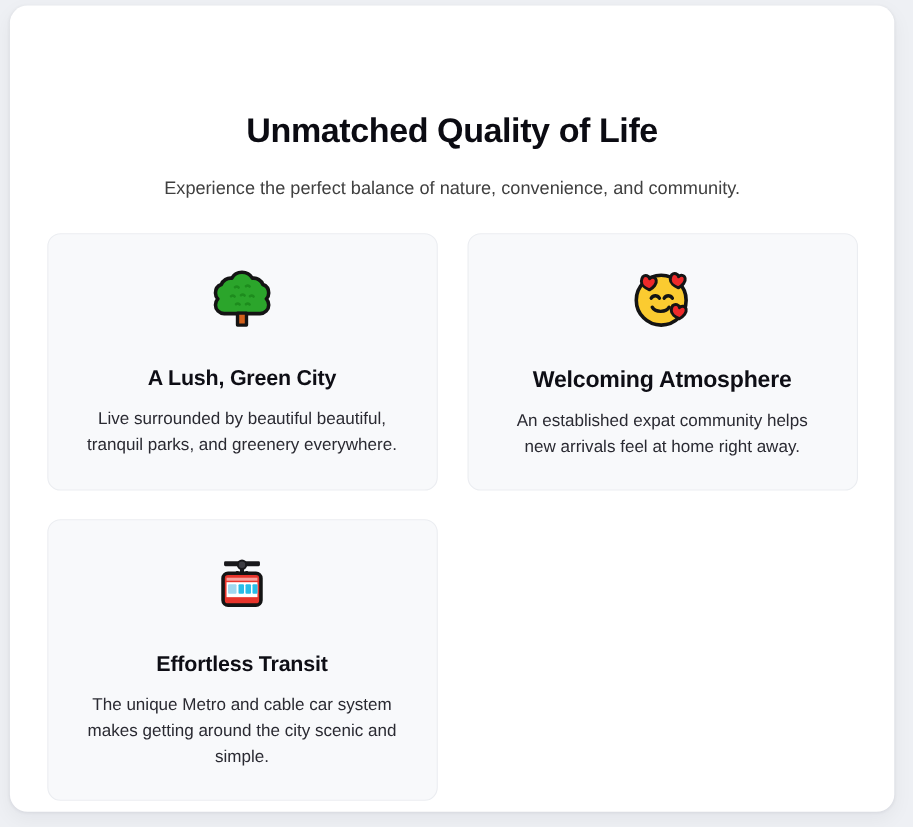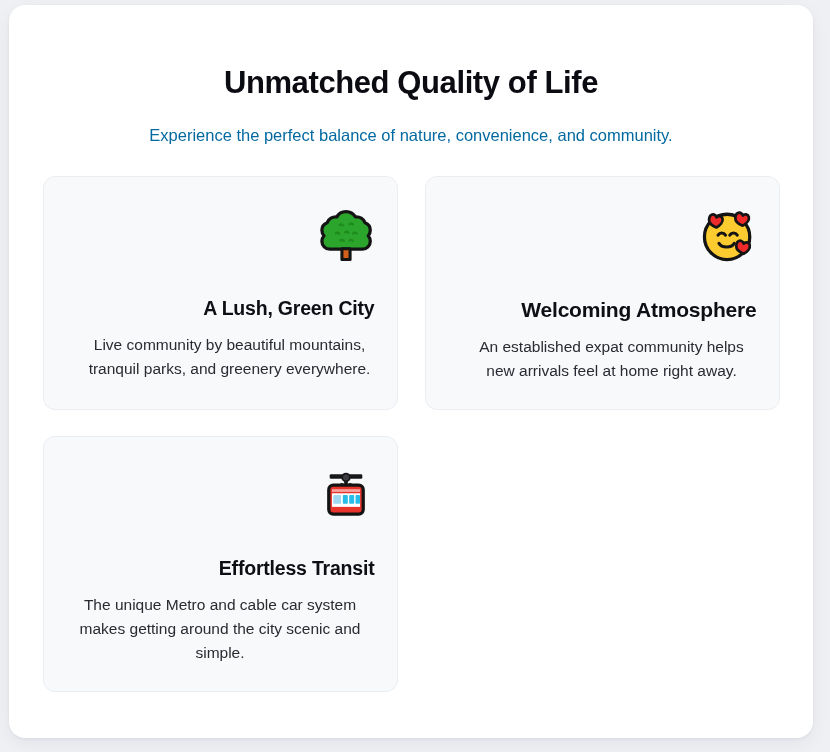--- a/index.html
+++ b/index.html
@@ -26,56 +26,57 @@
     background: #ffffff;
     border-radius: 16px;
     box-shadow: 0 1px 3px rgba(16, 24, 40, 0.06),
                 0 6px 18px rgba(16, 24, 40, 0.05);
     overflow: hidden;
   }
 
   .section-header {
     padding-top: 60px;
     text-align: center;
+    margin-top: 36px;
   }
 
   .section-title {
     font-size: 31px;
     font-weight: 700;
     letter-spacing: -0.4px;
     color: #0b0b12;
     line-height: 1.18;
   }
 
   .section-subtitle {
     margin-top: 22px;
     font-size: 16.5px;
     font-weight: 400;
-    color: #0369a1;
+    color: #404040;
     line-height: 1.4;
   }
 
   .card-grid {
     margin: 29px auto 0 auto;
     width: 737px;
     display: flex;
     flex-wrap: wrap;
     gap: 26px 27px;
   }
 
   .feature-card {
     width: 355px;
     background: #f8f9fb;
     border: 1px solid #ebedf1;
     border-radius: 12px;
     padding: 30px 22px 26px 22px;
     text-align: center;
     display: flex;
     flex-direction: column;
-    align-items: flex-end;
+    align-items: center;
   }
 
   .card-icon {
     width: 58px;
     height: 58px;
     display: block;
     margin-bottom: 32px;
   }
 
   .card-icon svg { display: block; width: 100%; height: 100%; }
@@ -114,21 +115,21 @@
 
     <div class="feature-card card-green">
       <span class="card-icon">
         <svg viewBox="0 0 64 64" xmlns="http://www.w3.org/2000/svg">
           <path d="M32 5c-4.6 0-8.3 2.4-10.2 5.9-4.6-.5-9 2.2-10.6 6.4-3.4 1.3-5.8 4.6-5.8 8.4 0 2.3.9 4.4 2.3 6-1.4 1.6-2.3 3.7-2.3 6 0 4.9 3.9 8.8 8.7 8.8h36c4.8 0 8.7-3.9 8.7-8.8 0-2.3-.9-4.4-2.3-6 1.4-1.6 2.3-3.7 2.3-6 0-3.8-2.4-7.1-5.8-8.4-1.6-4.2-6-6.9-10.6-6.4C40.3 7.4 36.6 5 32 5z" fill="#2ba52b" stroke="#141414" stroke-width="3.6" stroke-linejoin="round"></path>
           <path d="M25 20c1.4-1.1 2.6-1 3.6.3M36 19c1.4-1.1 2.6-1 3.6.3M21 29c1.4-1.1 2.6-1 3.6.3M31 28c1.4-1.1 2.6-1 3.6.3M40 29c1.4-1.1 2.6-1 3.6.3M26 37c1.4-1.1 2.6-1 3.6.3M36 37c1.4-1.1 2.6-1 3.6.3" stroke="#1d8c1d" stroke-width="2.6" stroke-linecap="round" fill="none"></path>
           <path d="M27.5 46h9v12h-9z" fill="#d2601a" stroke="#141414" stroke-width="3.4" stroke-linejoin="round"></path>
         </svg>
       </span>
       <div class="card-title">A Lush, Green City</div>
-      <div class="card-text">Live community by beautiful mountains, tranquil parks, and greenery everywhere.</div>
+      <div class="card-text">Live surrounded by beautiful beautiful, tranquil parks, and greenery everywhere.</div>
     </div>
 
     <div class="feature-card card-welcome">
       <span class="card-icon">
         <svg viewBox="0 0 64 64" xmlns="http://www.w3.org/2000/svg">
           <circle cx="31" cy="33" r="25" fill="#fbcb30" stroke="#141414" stroke-width="3.6"></circle>
           <path d="M21 31c2-3.2 6.2-3.2 8.2 0" stroke="#141414" stroke-width="3.4" stroke-linecap="round" fill="none"></path>
           <path d="M34 31c2-3.2 6.2-3.2 8.2 0" stroke="#141414" stroke-width="3.4" stroke-linecap="round" fill="none"></path>
           <path d="M22 40c3 5.6 14 5.6 17 0" stroke="#141414" stroke-width="3.4" stroke-linecap="round" fill="none"></path>
           <path d="M12.5 9.5c2.6-2.5 6.4-1 6.9 2 1.9-2.4 5.8-1.8 6.6 1.5.8 3.4-2.6 7.4-6.8 9.6-4.3-1.6-8.2-5-8.1-8.5.1-2 .7-3.6 1.4-4.6z" fill="#ee2a2a" stroke="#141414" stroke-width="3" stroke-linejoin="round"></path>

